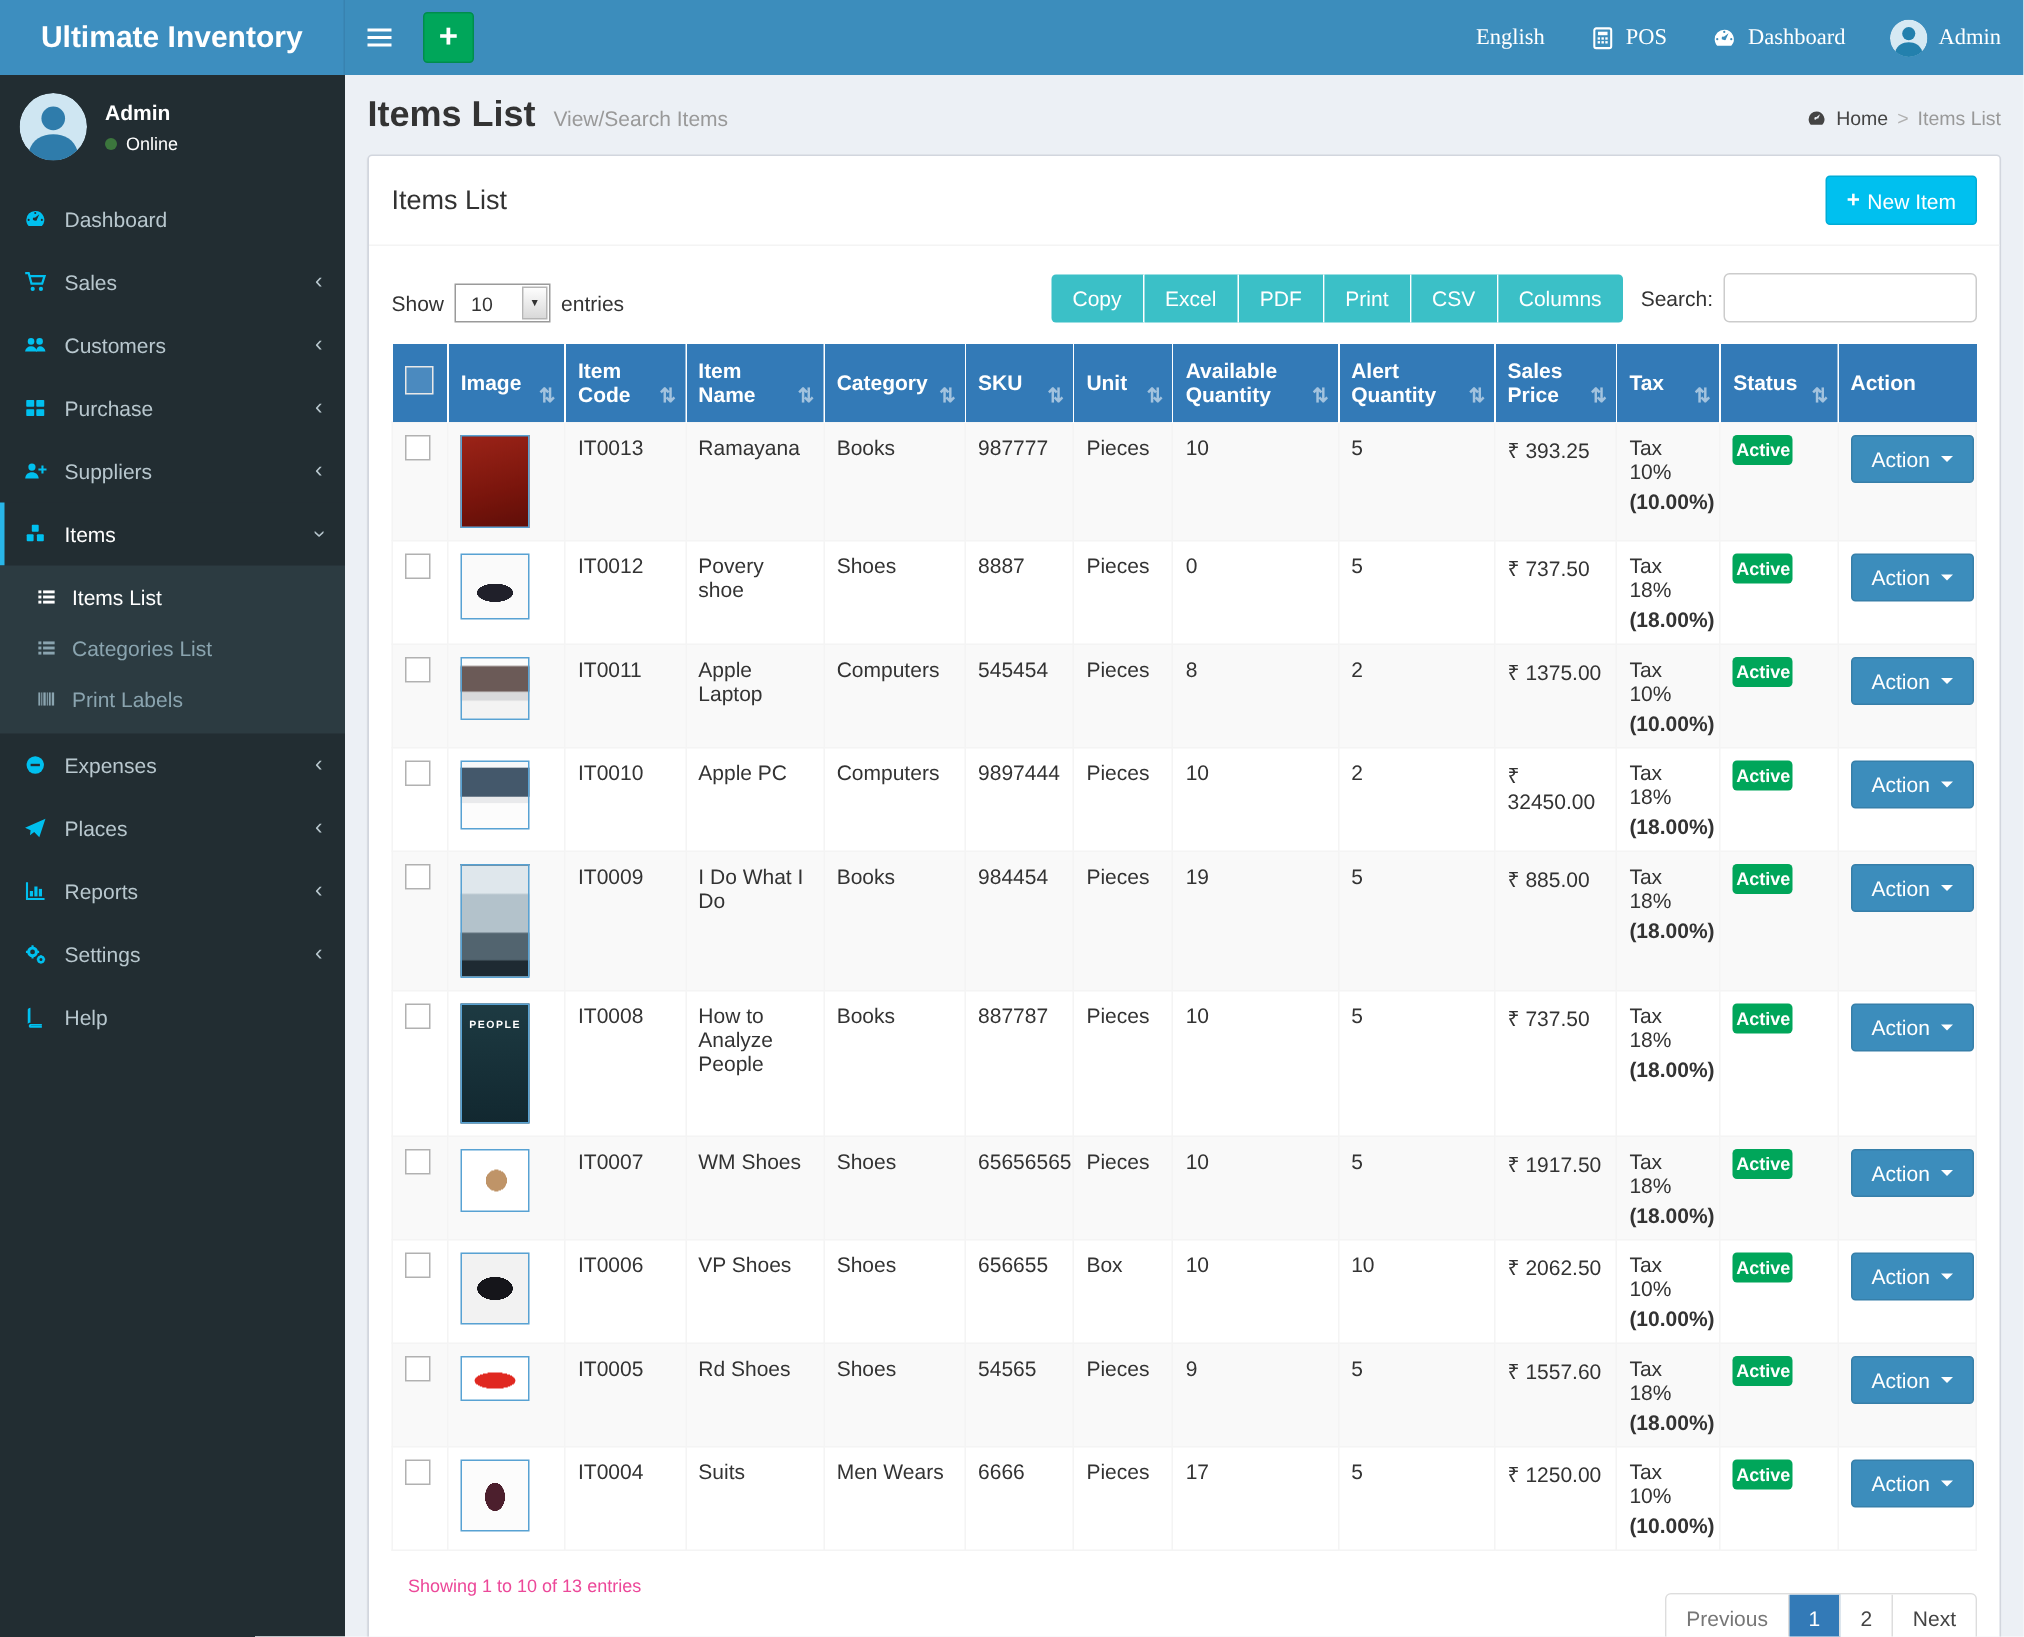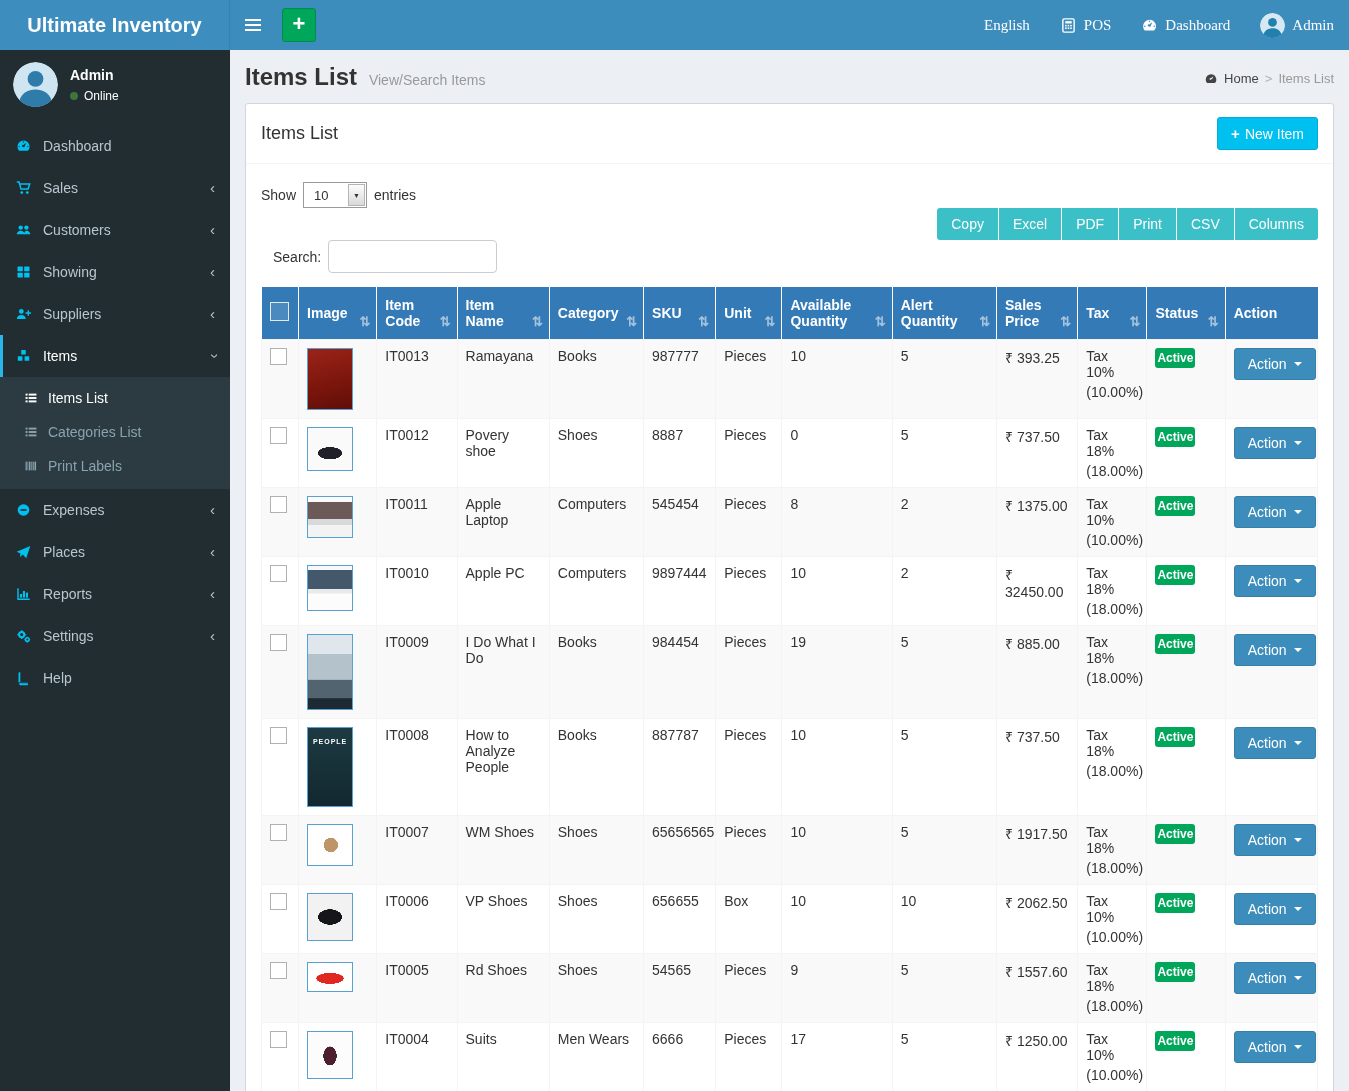--- a/index.html
+++ b/index.html
@@ -60,21 +60,21 @@
   .crumb-current { color:#999; }
 
   .box { background:#fff; margin:2px 15px 0; border:1px solid #d2d6de; border-radius:3px; box-shadow:0 1px 1px rgba(0,0,0,.08); }
   .box-header { display:flex; align-items:center; justify-content:space-between; padding:13px 15px; border-bottom:1px solid #f4f4f4; }
   .box-title { font-size:18px; color:#333; }
   .new-item-btn { background:#00c0ef; border:1px solid #00acd6; color:#fff; font-size:14px; padding:7px 13px;
                   border-radius:3px; cursor:pointer; display:flex; align-items:center; gap:5px; }
   .new-item-btn .plus { font-weight:bold; font-size:15px; }
 
   .box-body { padding:12px 15px 15px; }
-  .toolbar { display:flex; align-items:flex-start; margin:6px 0 14px;flex-direction:column; }
+  .toolbar { display:flex; align-items:flex-end; margin:6px 0 14px; }
   .show-group { display:flex; align-items:center; gap:7px; font-size:14px; color:#333; }
   .entries-select { width:64px; height:26px; border:1px solid #9a9a9a; background:#fff; display:flex; align-items:center;
                     font-size:13px; cursor:pointer; position:relative; }
   .entries-select .sel-val { padding-left:10px; flex:1; }
   .entries-select .sel-arrow { width:17px; height:22px; margin-right:1px; background:linear-gradient(#fdfdfd,#d9d9d9);
                     border:1px solid #b5b5b5; display:flex; align-items:center; justify-content:center; font-size:7px; color:#333; }
   .export-group { margin-left:auto; display:flex; }
   .export-btn { background:#3bc0c7; color:#fff; border:none; border-right:1px solid #fff; font-size:14px;
                 padding:8px 14px; cursor:pointer; font-family:inherit; }
   .export-btn:first-child { border-radius:3px 0 0 3px; }
@@ -95,21 +95,21 @@
   tbody td { padding:8px; border:1px solid #f4f4f4; vertical-align:top; color:#333; }
   tbody tr:nth-child(odd) { background:#f9f9f9; }
   tbody tr:nth-child(even) { background:#fff; }
   .row-checkbox { width:17px; height:17px; border:1px solid #b1b1b1; background:#fff; display:inline-block; cursor:pointer; }
   .thumb { width:46px; border:1px solid #58a2d3; display:flex; align-items:flex-start; justify-content:center; overflow:hidden; }
   .thumb .cover-label { color:#fff; font-size:7px; letter-spacing:1px; font-weight:bold; margin-top:10px; }
   .badge-active { background:#00a65a; color:#fff; font-size:12px; font-weight:bold; padding:3px 2px; border-radius:3px; display:inline-block; }
   .action-btn { background:#3c8dbc; border:1px solid #367fa9; color:#fff; font-size:14px; padding:7px 13px;
                 border-radius:3px; cursor:pointer; display:inline-flex; align-items:center; gap:7px; font-family:inherit; }
   .caret { width:0; height:0; border-left:4px solid transparent; border-right:4px solid transparent; border-top:4px solid #fff; display:inline-block; }
-  .tax-line2 { margin-top:4px; }
+  .tax-line2 { margin-top:4px;font-weight:bold; }
 
   
   .table-footer { display:flex; justify-content:space-between; align-items:flex-start; margin-top:14px; }
   .info-text { font-size:12px; color:#ec4899; padding-top:2px;margin-left:11px; }
   .pagination { display:flex; border:1px solid #ddd; border-radius:4px; overflow:hidden; margin-top:14px; }
   .page-item { padding:8px 13px; font-size:14px; color:#444; background:#fff; border-right:1px solid #ddd; cursor:pointer; }
   .pagination .page-item:last-child { border-right:none; }
   .page-item.active { background:#337ab7; color:#fff; }
   .page-item.prev { color:#777; }
 </style>
@@ -221,21 +221,21 @@
         </li>
         <li class="menu-item">
           <span class="micon">
             <svg viewBox="0 0 16 16" fill="currentColor">
                 <rect x="2" y="2.6" width="5.3" height="4.6" rx=".5"></rect>
                 <rect x="8.7" y="2.6" width="5.3" height="4.6" rx=".5"></rect>
                 <rect x="2" y="8.8" width="5.3" height="4.6" rx=".5"></rect>
                 <rect x="8.7" y="8.8" width="5.3" height="4.6" rx=".5"></rect>
               </svg>
           </span>
-          <span>Showing</span>
+          <span>Purchase</span>
           <span class="chev">‹</span>
         </li>
         <li class="menu-item">
           <span class="micon">
             <svg viewBox="0 0 16 16" fill="currentColor">
                 <circle cx="5.8" cy="5.4" r="2.4"></circle>
                 <path d="M1.3 13c.2-2.6 2-4.1 4.5-4.1S10 10.4 10.3 13z"></path>
                 <path d="M12.1 4.3h1.4v2h2v1.4h-2v2h-1.4v-2h-2V6.3h2z"></path>
               </svg>
           </span>

